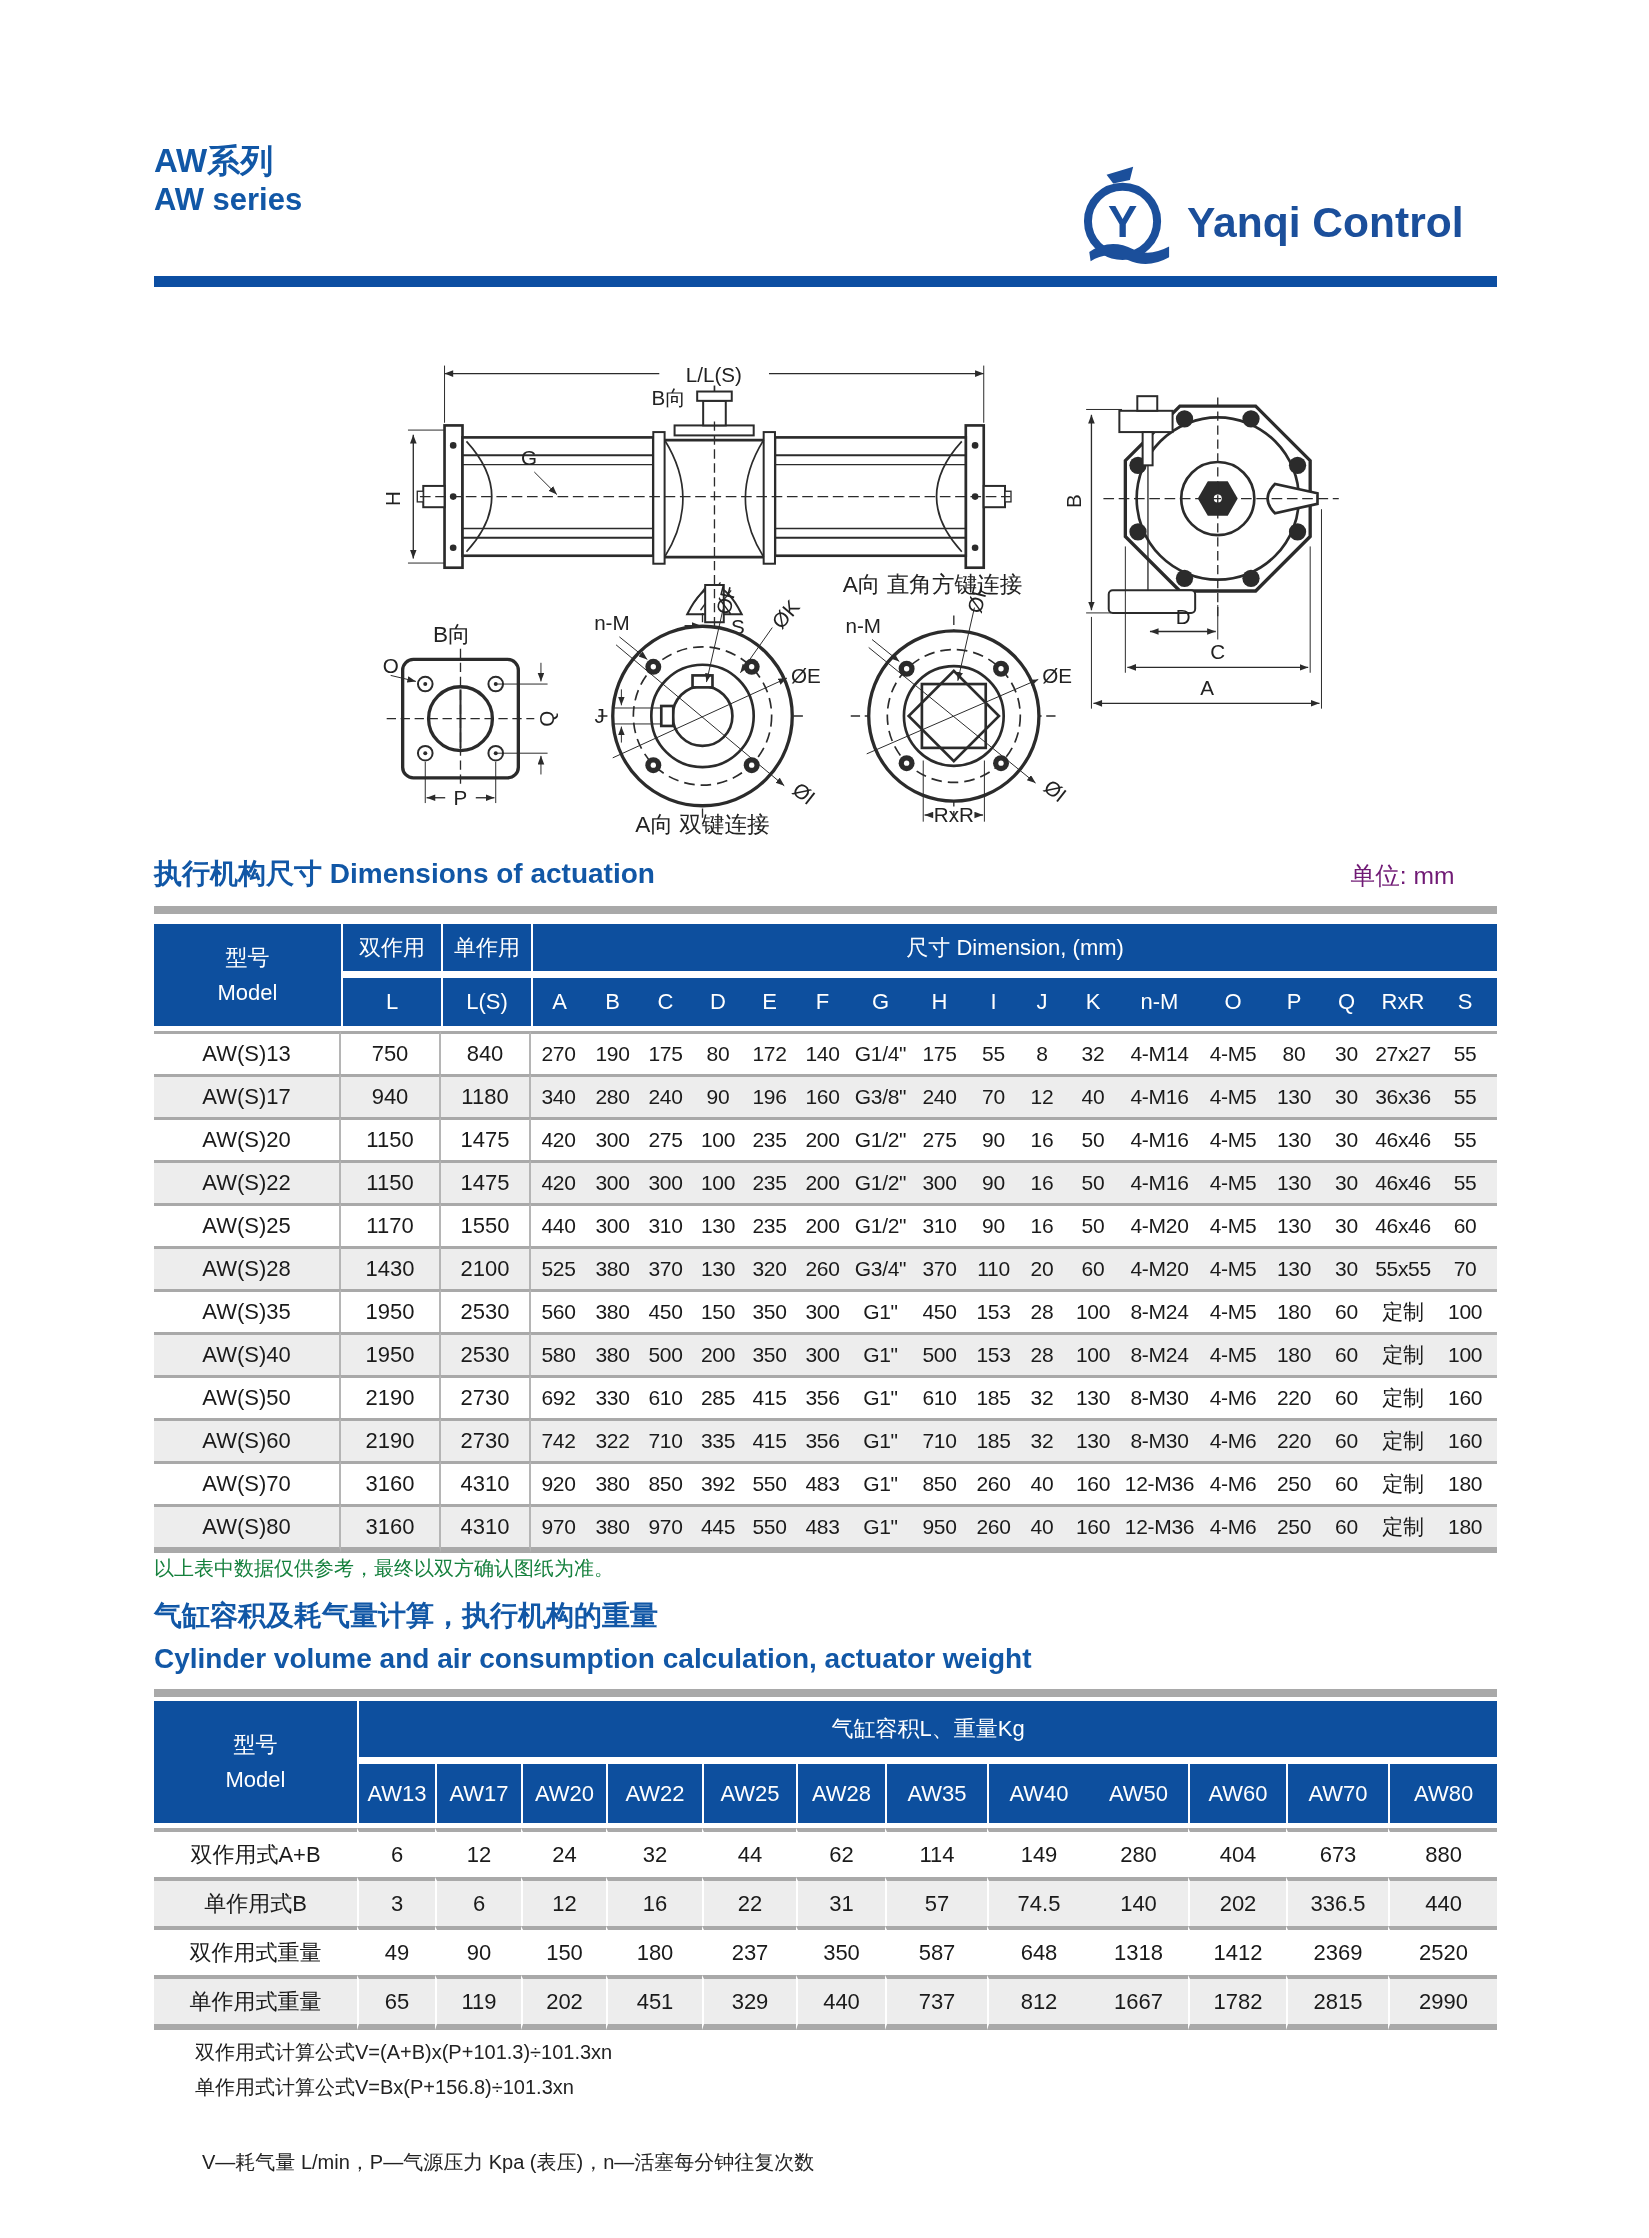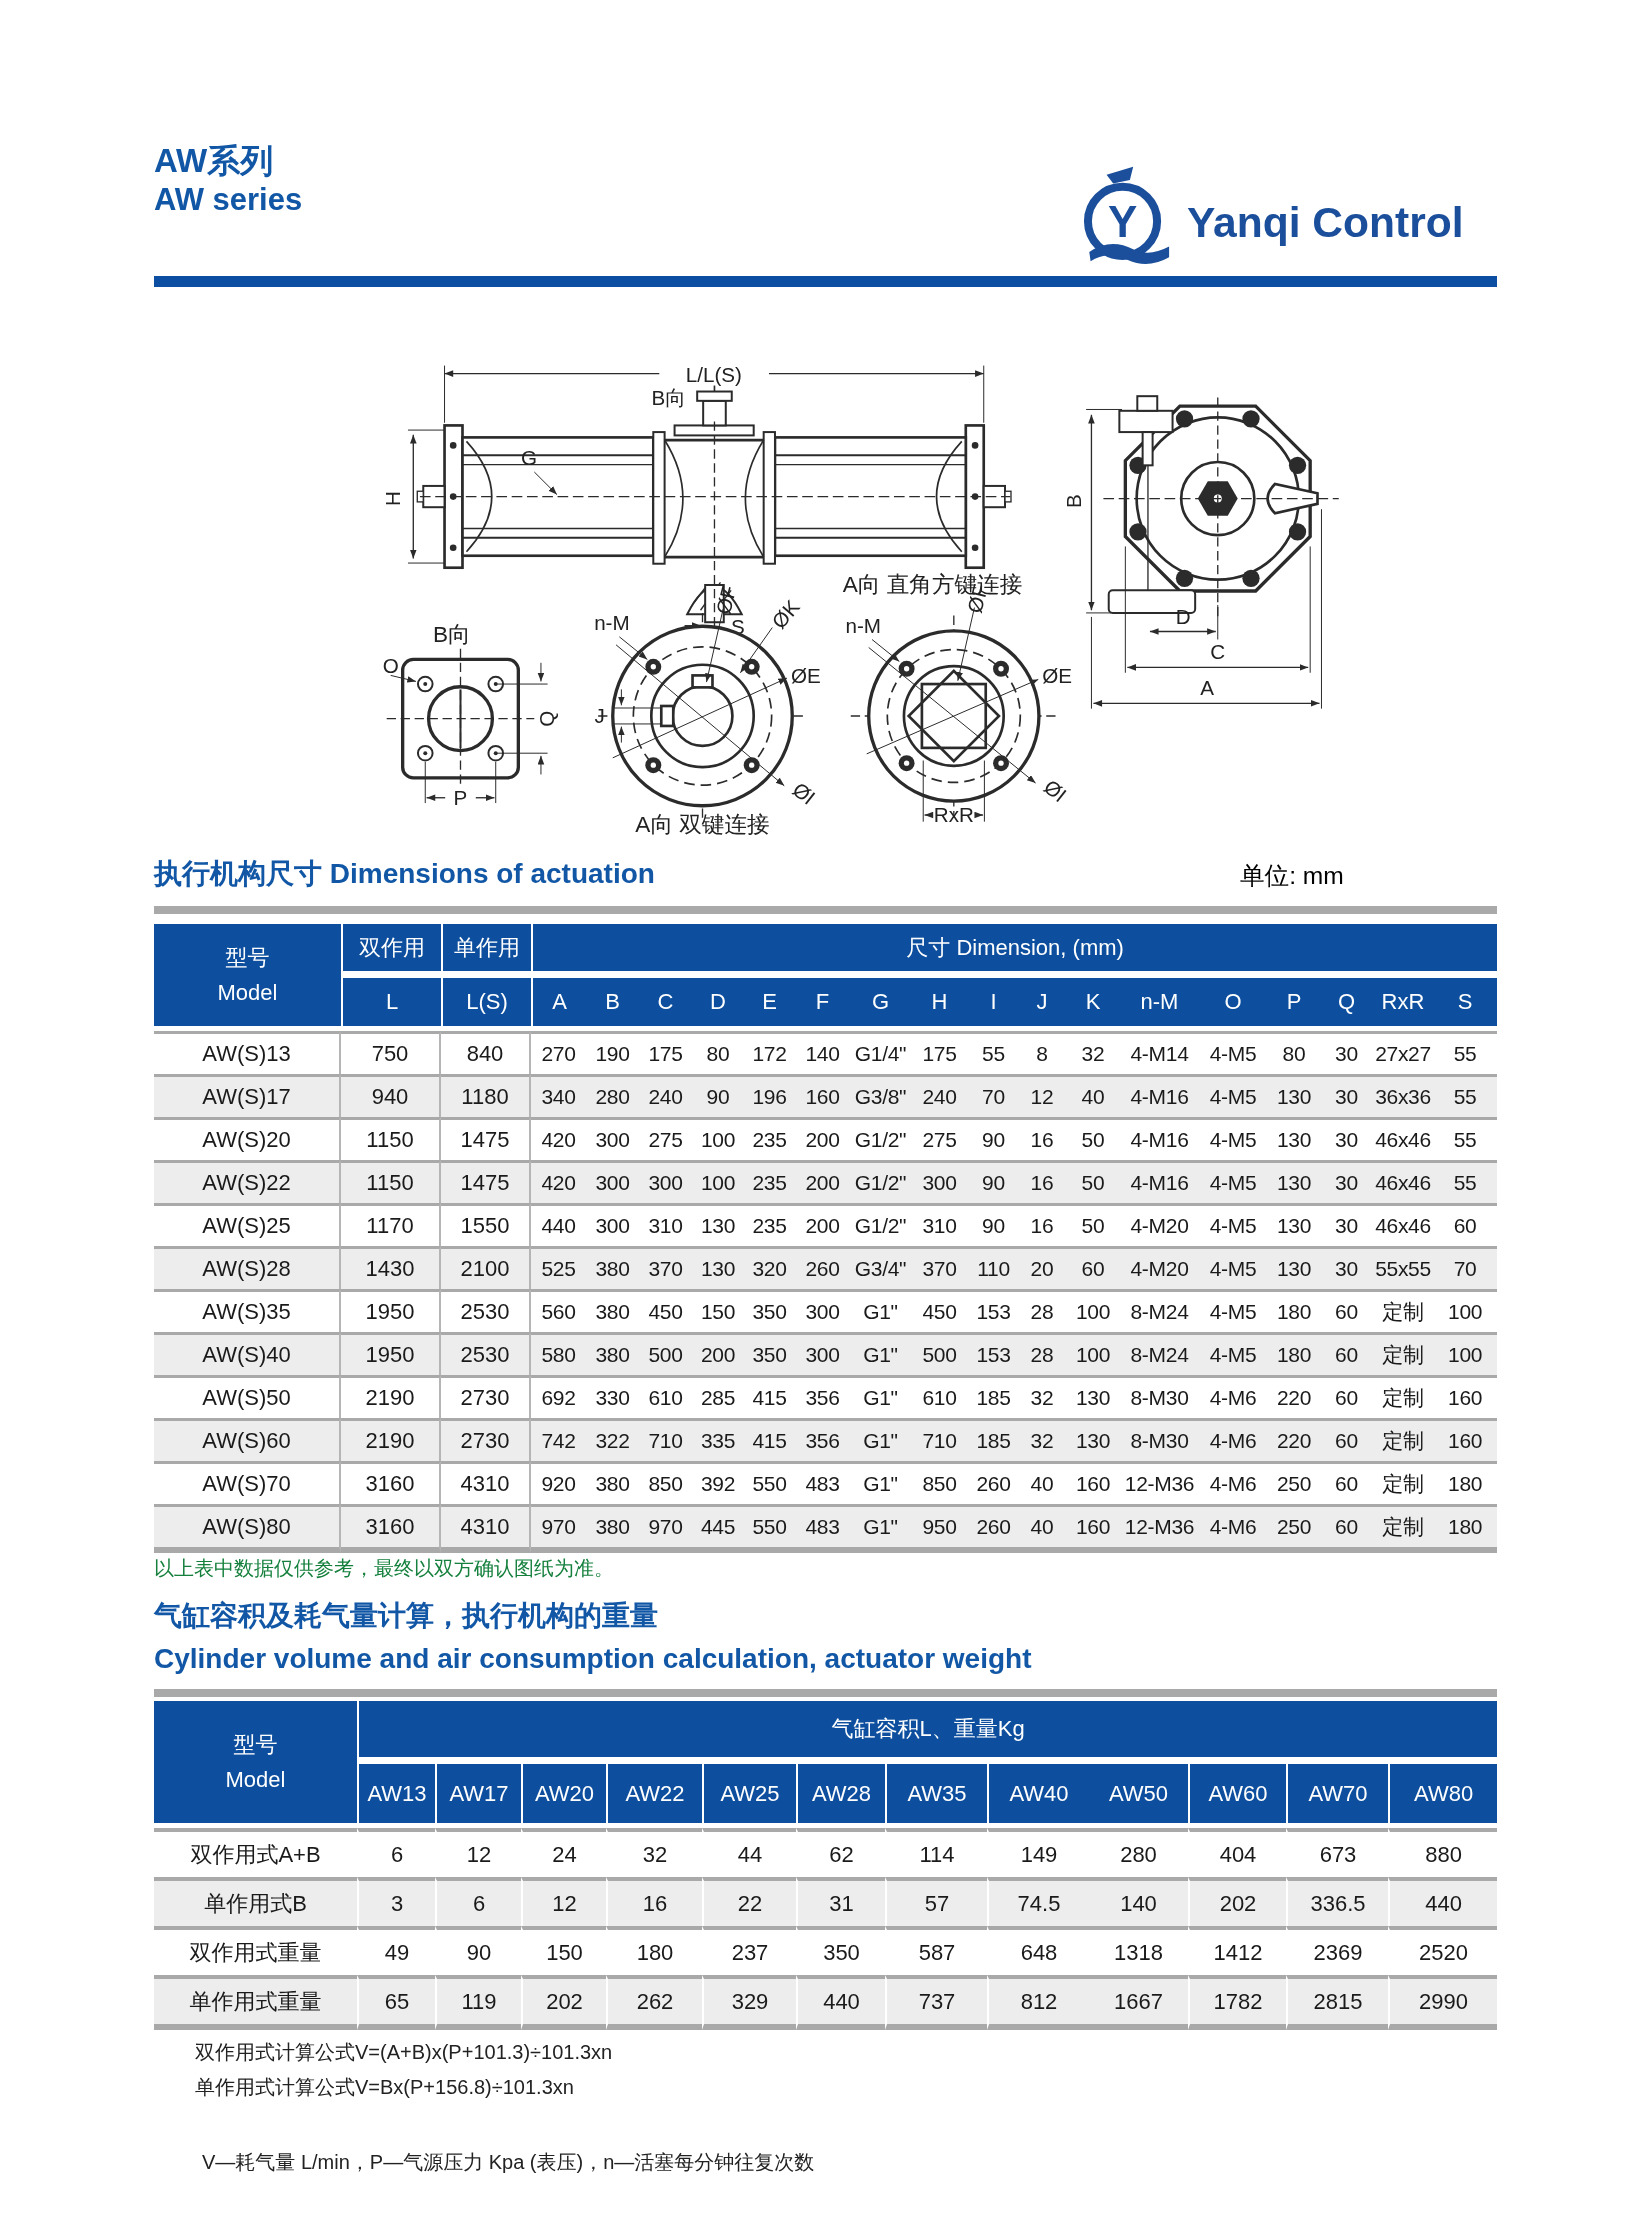--- a/index.html
+++ b/index.html
@@ -16,21 +16,21 @@
   .logo{position:absolute;left:1064px;top:160px;width:439px;height:120px;}
   .blue-rule{position:absolute;left:154px;top:276px;width:1343px;height:10.6px;background:#0c4ea2;}
 
   
   .drawing{position:absolute;left:154px;top:327px;width:1343px;height:512px;}
   .drawing text{font-family:"Liberation Sans",sans-serif;font-size:31px;fill:#222;stroke:none;}
   .drawing text.cap{font-size:34px;}
 
   
   .sec1-title{position:absolute;left:154px;top:855px;font-size:28px;font-weight:600;color:#1157a6;}
-  .unit{position:absolute;left:1240px;top:859px;width:213px;text-align:left;font-size:24.6px;color:#000000;}
+  .unit{position:absolute;left:1296px;top:859px;width:213px;text-align:center;font-size:24.6px;color:#701a75;}
   .graybar{position:absolute;left:154px;width:1343px;height:8px;background:#a9a9a9;}
   .bar1{top:906px;} .bar2{top:1689px;}
   .sec2-title{position:absolute;left:154px;top:1594px;font-size:28px;font-weight:600;color:#1157a6;line-height:1.55;}
 
   
   table{border-collapse:separate;border-spacing:0;table-layout:fixed;position:absolute;left:154px;}
   .t1{top:924px;width:1343px;}
   .t2{top:1701px;width:1343px;}
   th,td{padding:0;text-align:center;vertical-align:middle;overflow:hidden;white-space:nowrap;}
   thead th{background:#0d4f9e;color:#ffffff;font-weight:normal;font-size:22px;}
@@ -719,21 +719,21 @@
           <td class="val nodiv">1318</td>
           <td class="val">1412</td>
           <td class="val">2369</td>
           <td class="val">2520</td>
         </tr>
         <tr class="alt">
           <td class="rowlabel">单作用式重量</td>
           <td class="val">65</td>
           <td class="val">119</td>
           <td class="val">202</td>
-          <td class="val">262</td>
+          <td class="val">451</td>
           <td class="val">329</td>
           <td class="val">440</td>
           <td class="val">737</td>
           <td class="val">812</td>
           <td class="val nodiv">1667</td>
           <td class="val">1782</td>
           <td class="val">2815</td>
           <td class="val">2990</td>
         </tr>
       </tbody>

